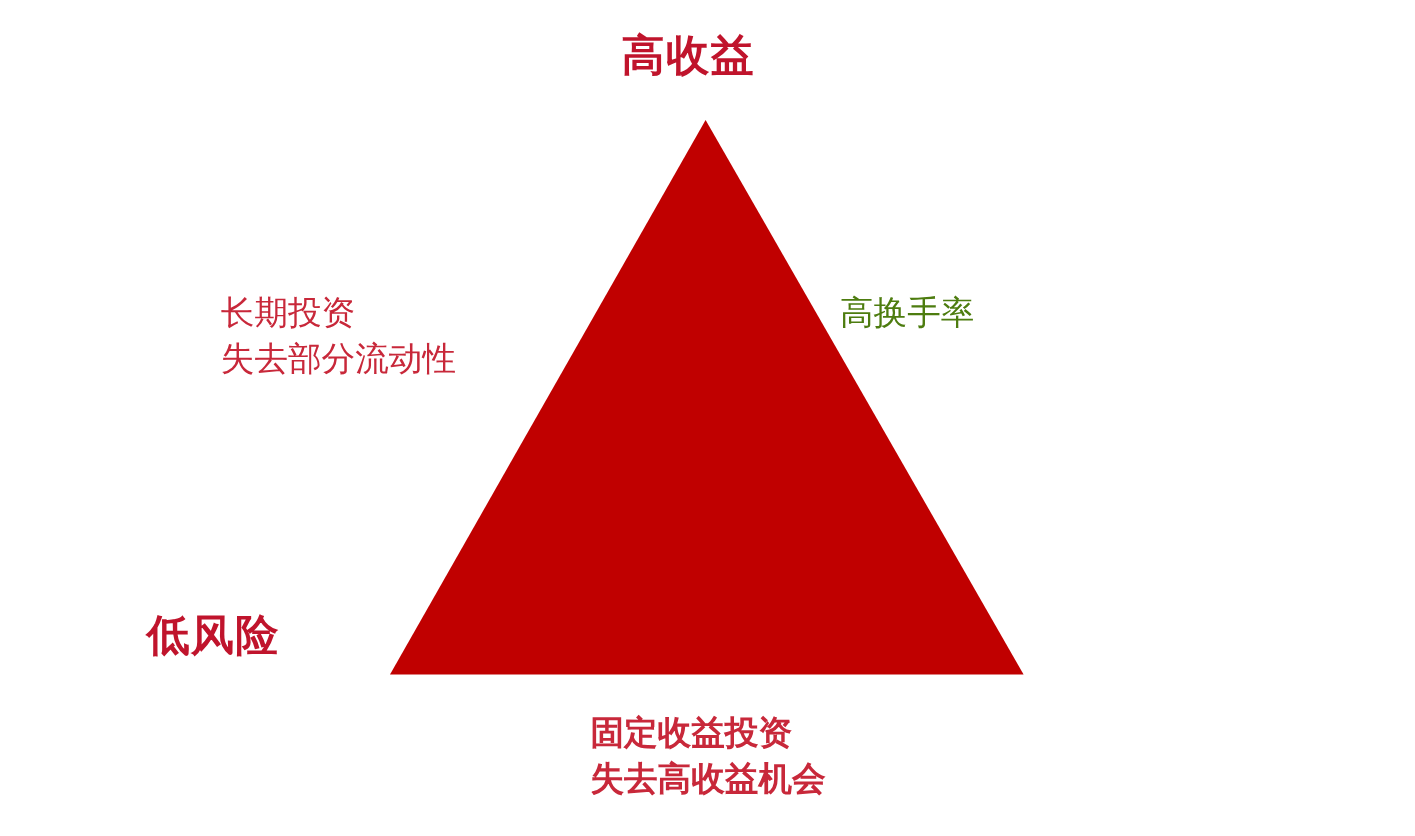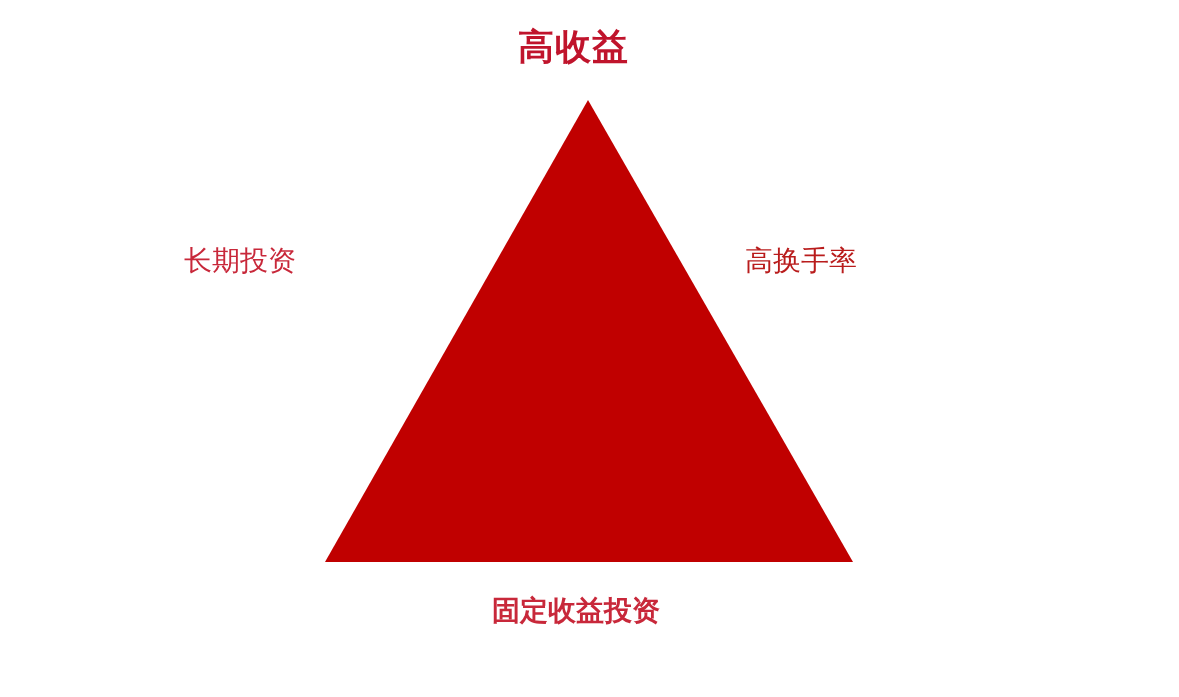--- a/index.html
+++ b/index.html
@@ -45,27 +45,30 @@
 <body style="background: rgb(255, 255, 255);">
 
 <div class="canvas">
 
   <svg class="triangle" width="1179" height="697">
     <polygon id="tri" points="588,100 325,562 853,562" fill="#C00000"></polygon>
   </svg>
 
   <div class="vertex-label" id="lbl-top" style="left: 518px; top: 27px; color: rgb(192, 20, 44);">高收益</div>
 
+  <div class="vertex-label" id="lbl-bl" style="left: 122px; top: 511px; color: rgb(192, 20, 44);">低风险</div>
 
 
   <div class="side-note" id="note-left" style="left: 184px; top: 242px; color: rgb(200, 40, 58);">
     <span>长期投资</span>
+    <span>失去部分流动性</span>
   </div>
 
-  <div class="side-note" id="note-right" style="left: 745px; top: 242px; color: #b91c1c;">
+  <div class="side-note" id="note-right" style="left: 700px; top: 242px; color: #4d7c0f;">
     <span>高换手率</span>
   </div>
 
   <div class="side-note" id="note-bottom" style="left: 492px; top: 592px; color: rgb(200, 40, 58); font-weight: bold;">
     <span>固定收益投资</span>
+    <span>失去高收益机会</span>
   </div>
 
 </div>
 
 </body></html>

